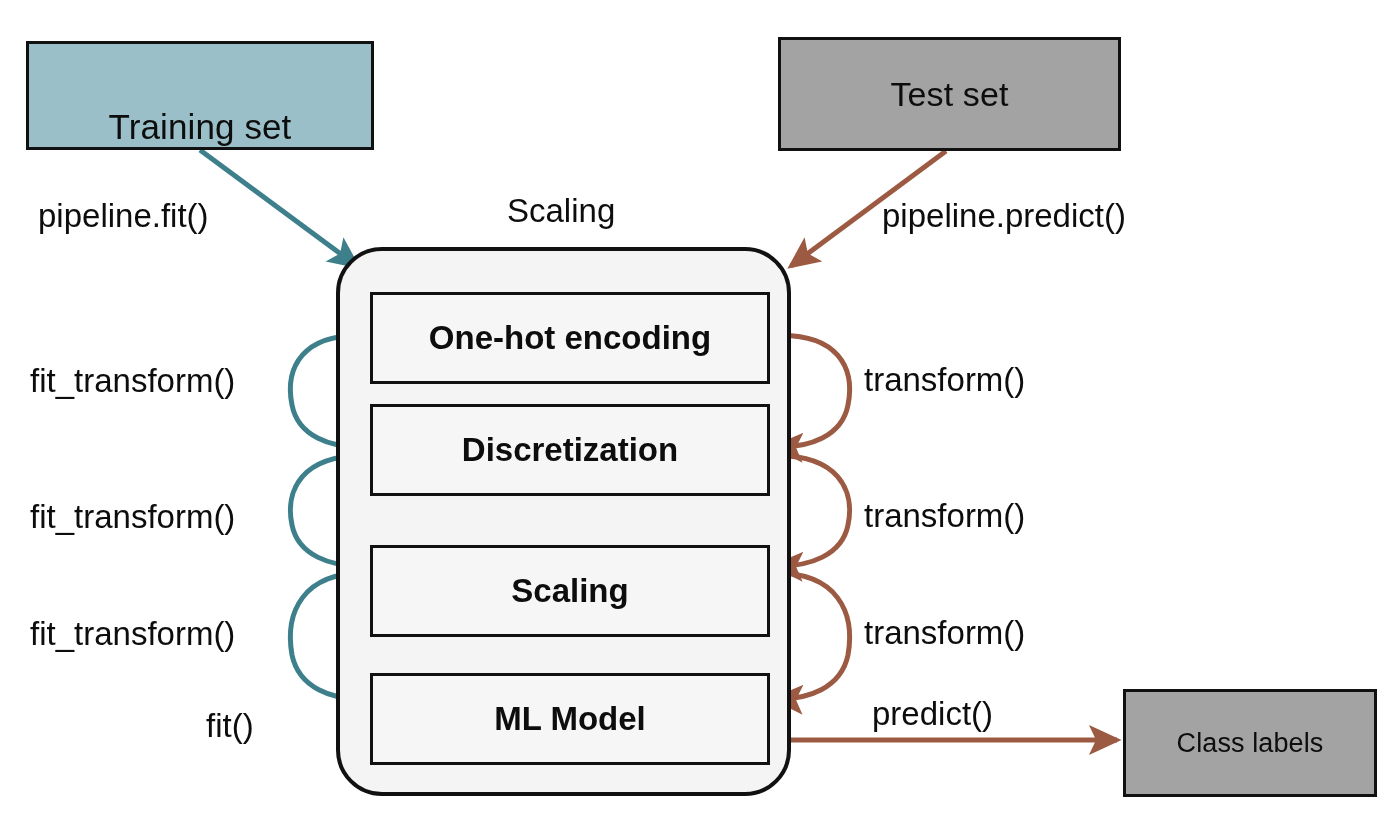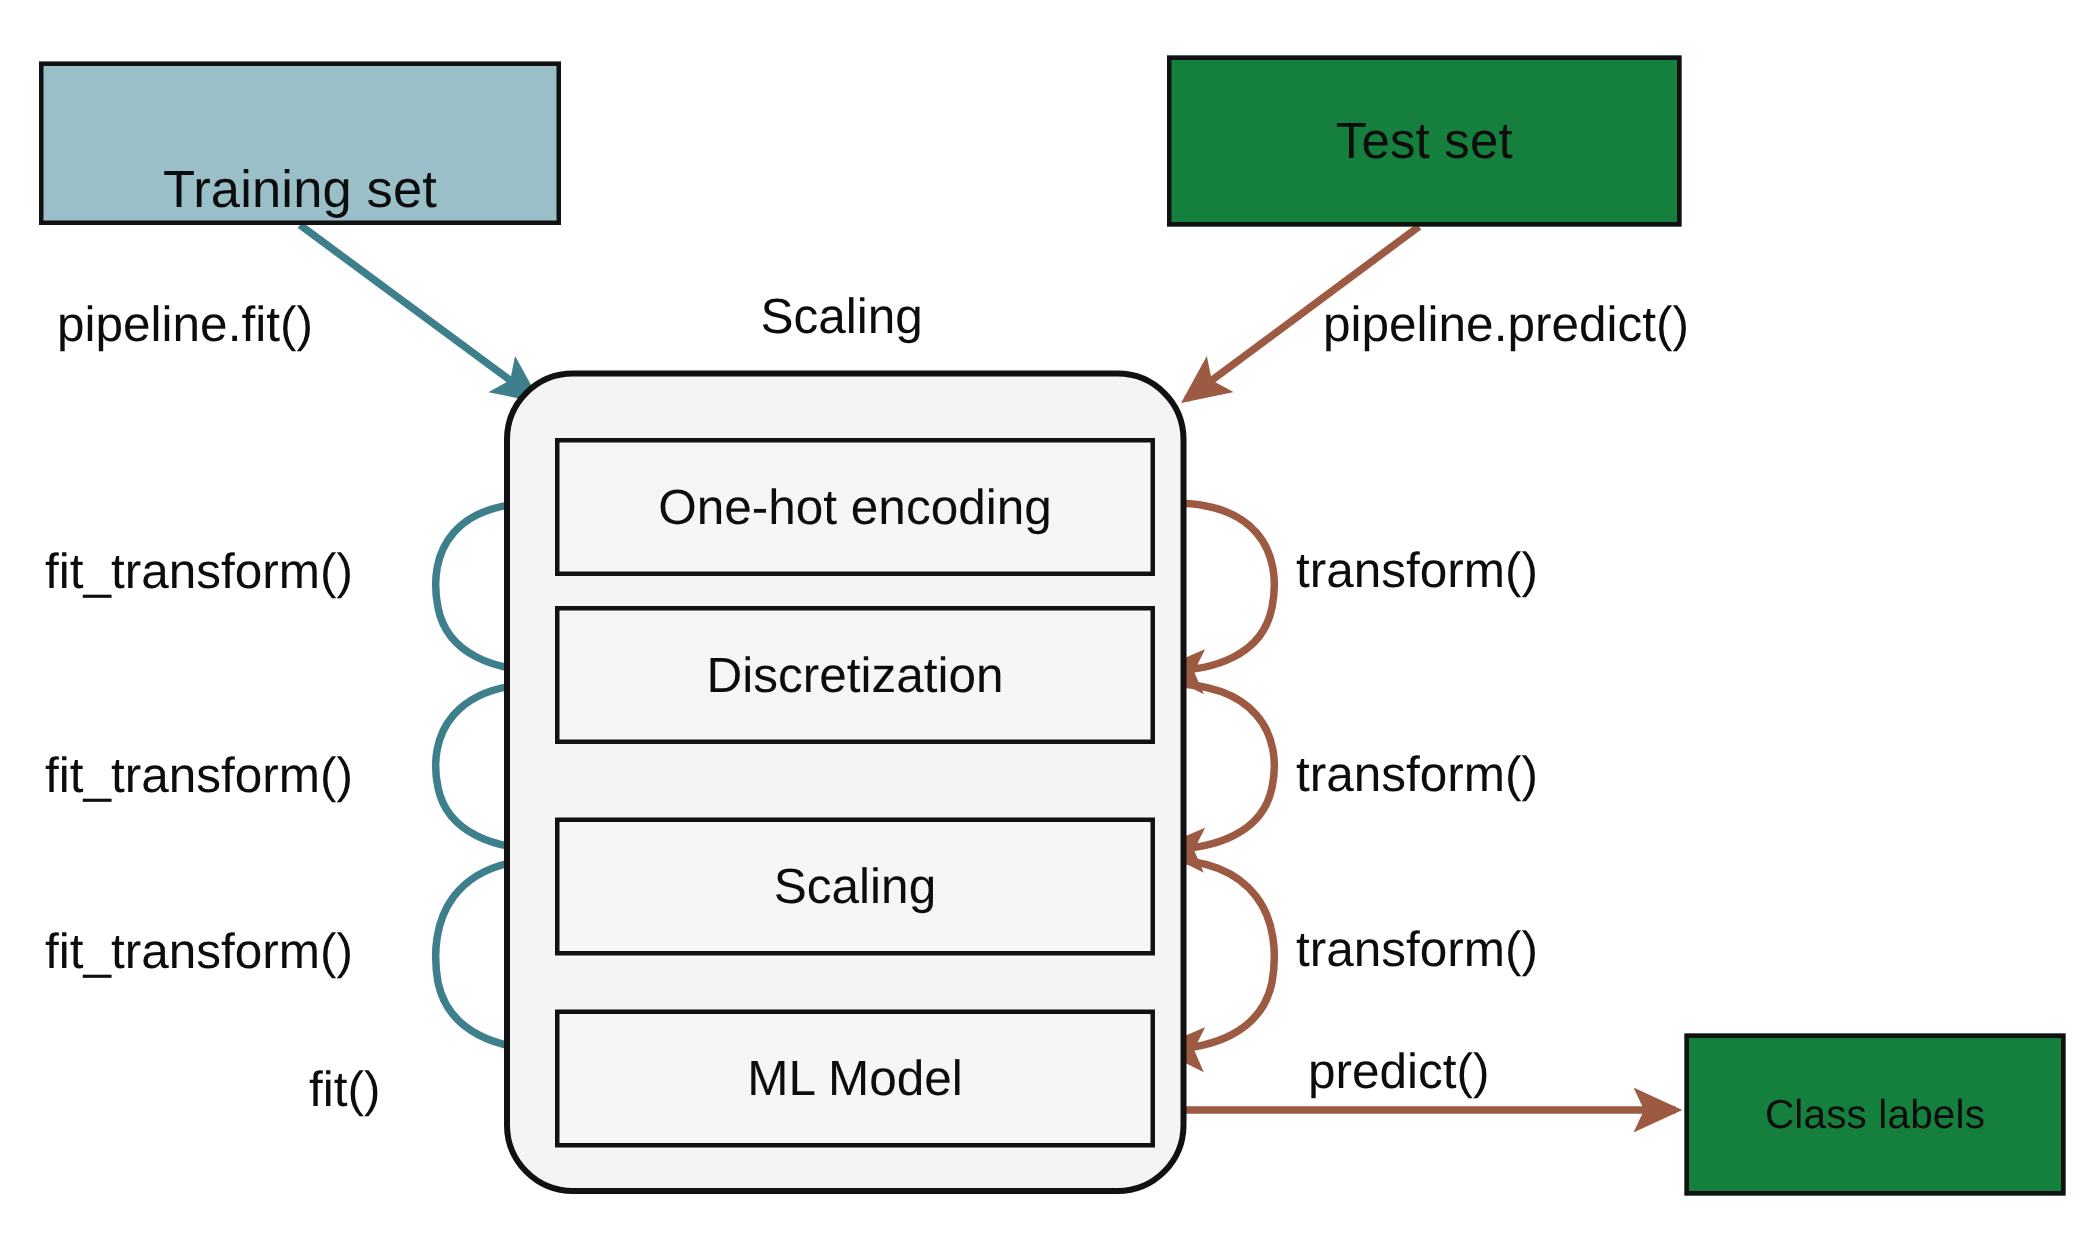--- a/index.html
+++ b/index.html
@@ -25,21 +25,21 @@
     box-sizing: border-box;
     border: 3px solid #111111;
     display: flex;
     align-items: center;
     justify-content: center;
     color: #0d0d0d;
     font-weight: 400;
     letter-spacing: 0.1px;
   }
   .data-box.teal   { background: #9BBFC8; }
-  .data-box.rose   { background: #15803d; }
+  .data-box.rose   { background: #a3a3a3; }
 
   #training-set-box { left: 26px;   top: 41px;  width: 348px; height: 109px; font-size: 35px; align-items: flex-end; }
   #test-set-box     { left: 778px;  top: 37px;  width: 343px; height: 114px; font-size: 34px; }
   #class-labels-box { left: 1123px; top: 689px; width: 254px; height: 108px; font-size: 27px; }
 
   
   #pipeline-box {
     position: absolute;
     left: 336px;
     top: 247px;
@@ -58,20 +58,21 @@
     border: 3px solid #111111;
     background: #F6F6F6;
     display: flex;
     align-items: center;
     justify-content: center;
     font-size: 33px;
     color: #0d0d0d;
     left: 370px;
     width: 400px;
     height: 92px;
+    font-weight: bold;
   }
   #step-0 { top: 292px; }
   #step-1 { top: 404px; }
   #step-2 { top: 545px; }
   #step-3 { top: 673px; }
 
   
   .label {
     position: absolute;
     color: #0d0d0d;

